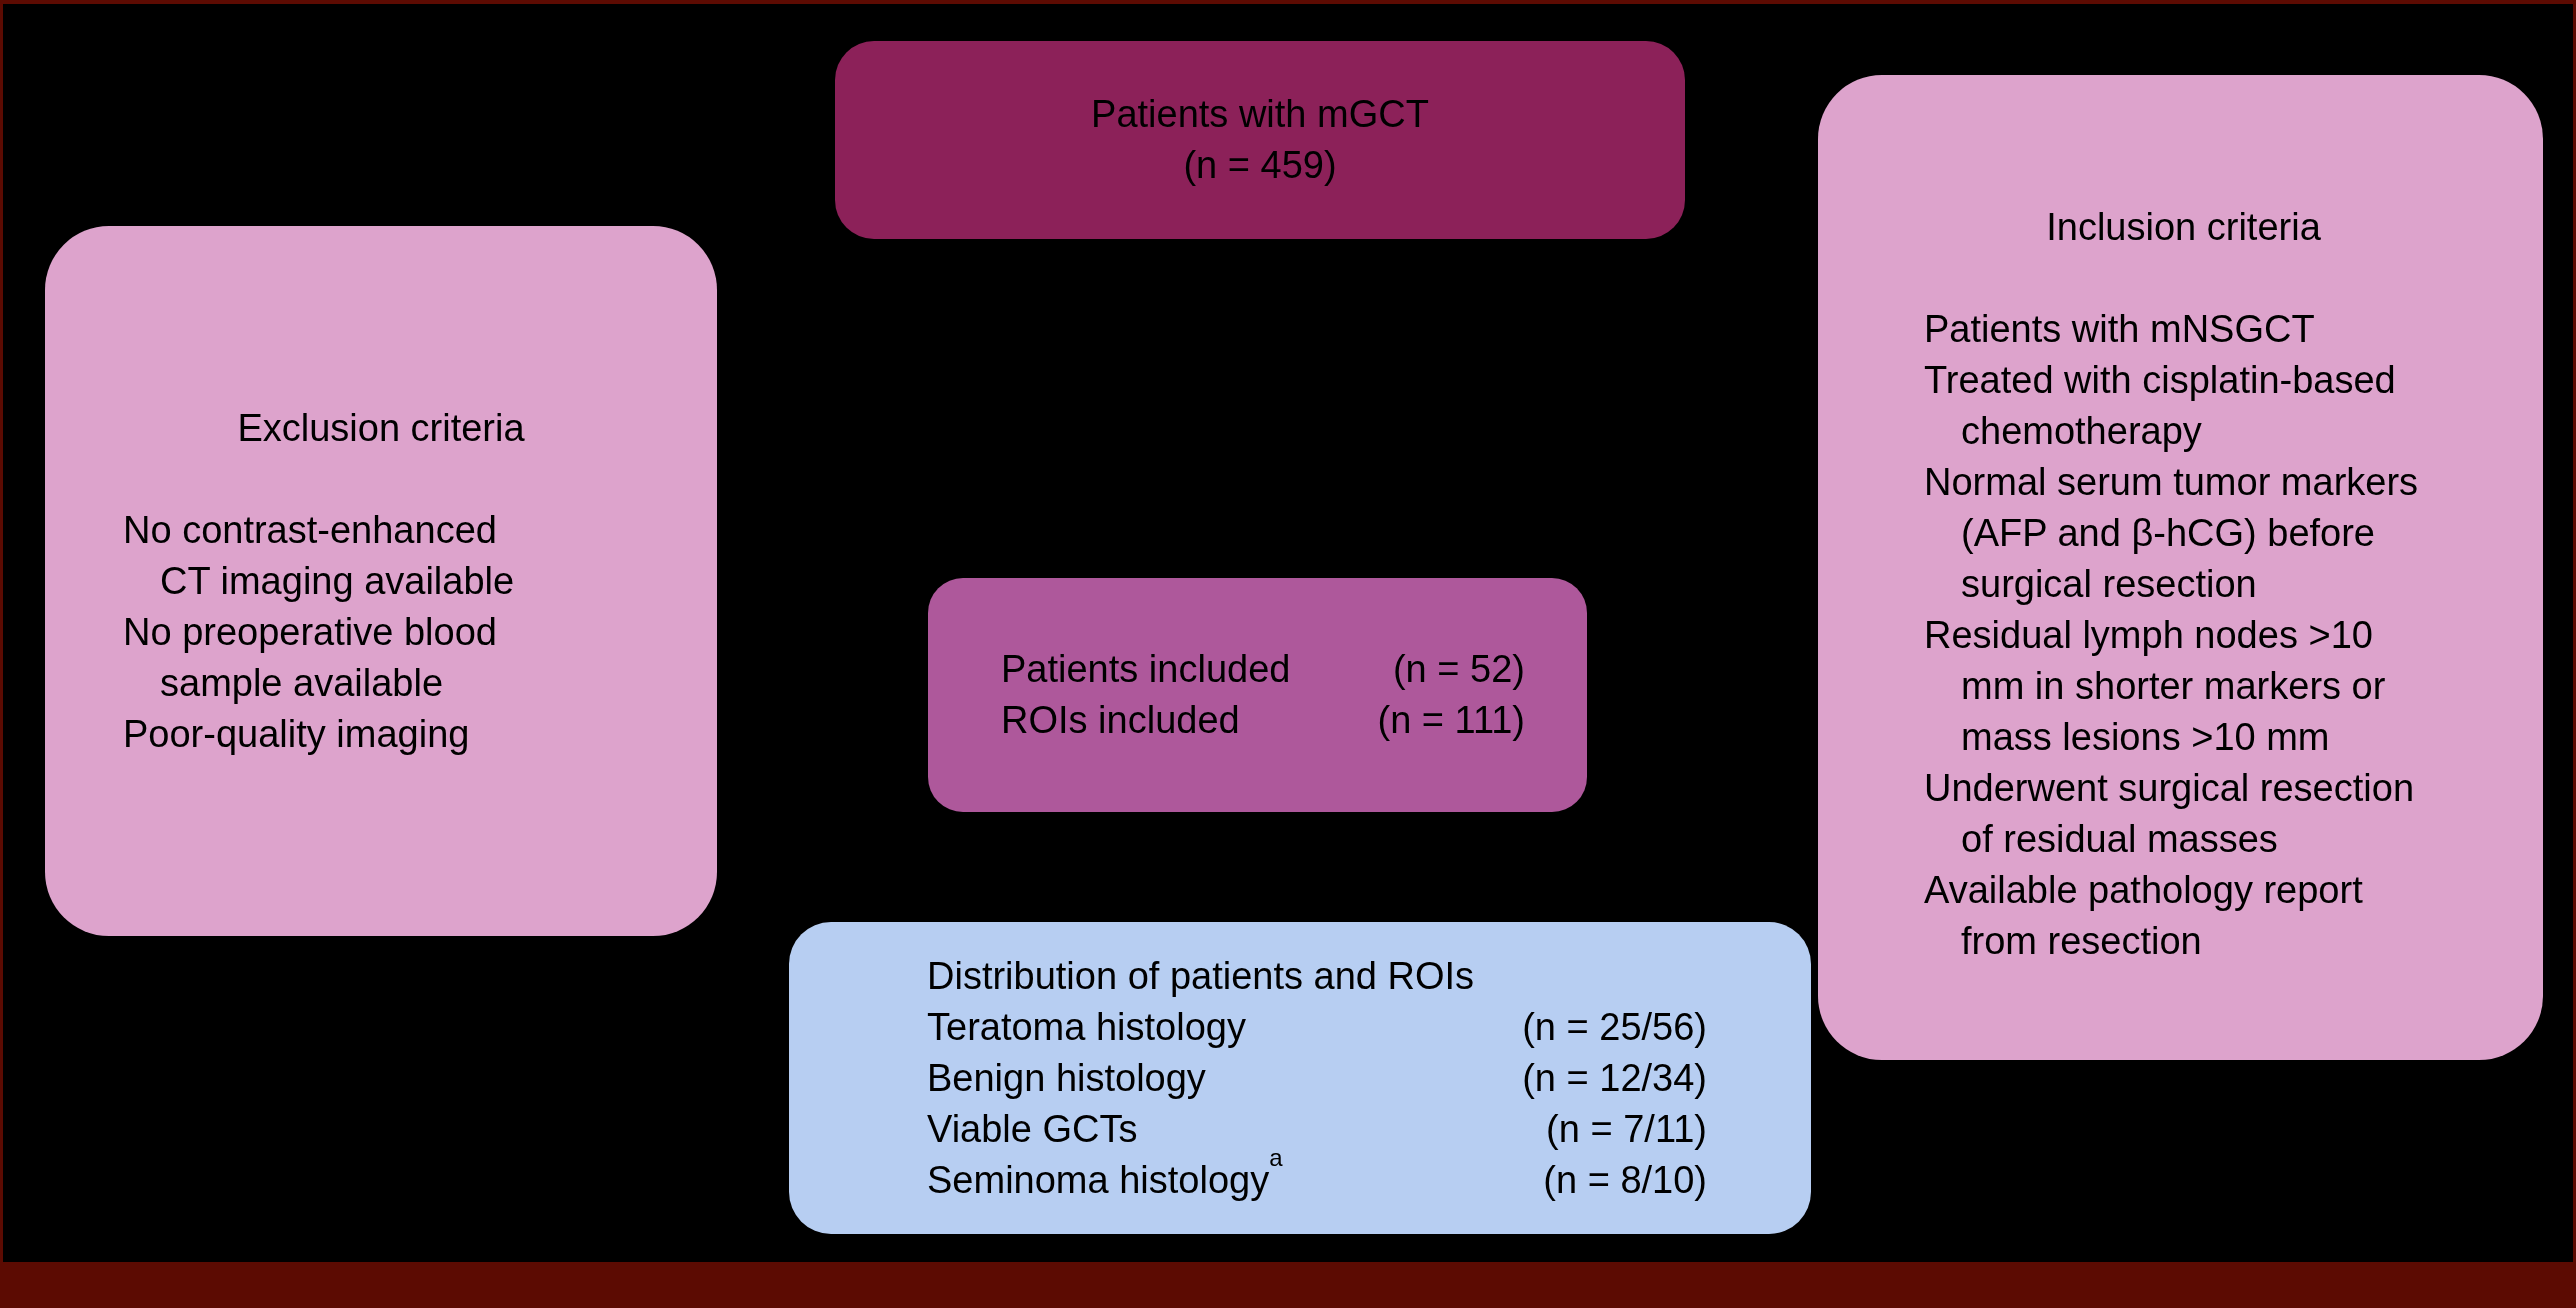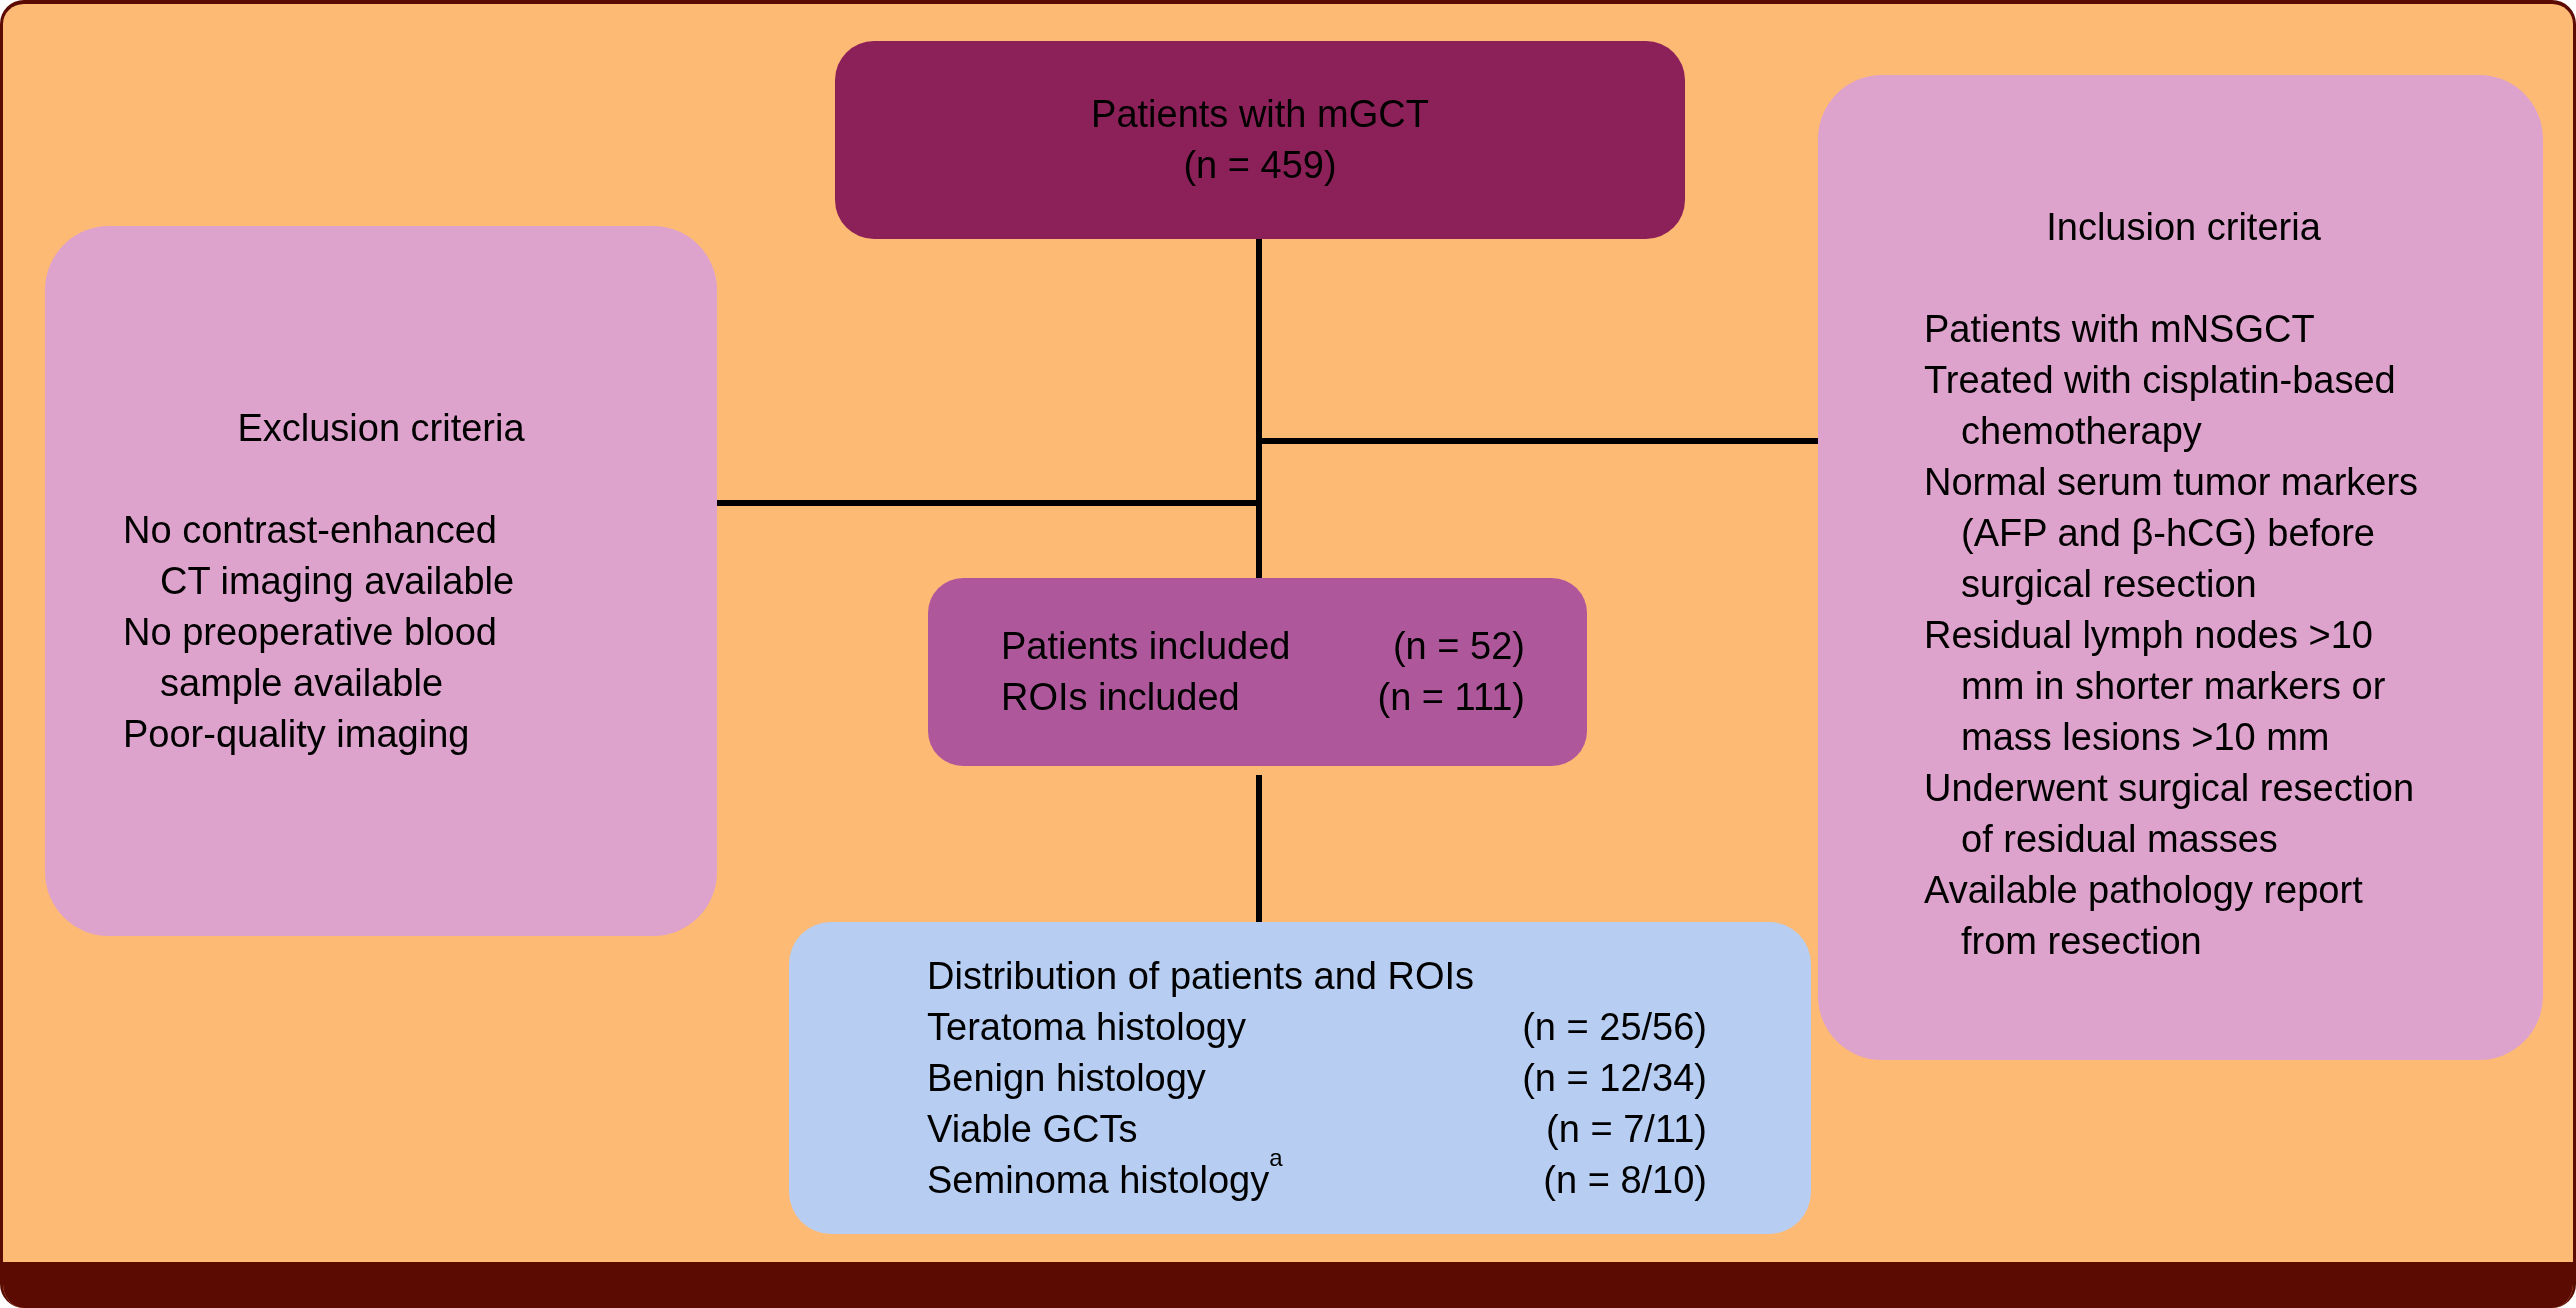--- a/index.html
+++ b/index.html
@@ -1,30 +1,29 @@
 <!DOCTYPE html>
 <html style="font-size:11.3px"><head>
 <meta charset="utf-8">
 <style>
   html, body { margin: 0; padding: 0; background: #ffffff; }
   .frame {
     position: relative;
     width: 2576px;
     height: 1308px;
     box-sizing: border-box;
-    background: #fdba74;
+    background: #000000;
     border-style: solid;
     border-width: 4.2px 3.5px 0 3.5px;
     border-color: #5C0B02;
     overflow: hidden;
     font-family: "Liberation Sans", sans-serif;
     color: #000000;
     font-size: 38px;
     line-height: 51px;
-    border-radius: 24px;
   }
   .node { position: absolute; box-sizing: border-box; }
   .tline { white-space: nowrap; }
   .blank { height: 51px; }
   .cont { padding-left: 37px; }
   .title { text-align: center; white-space: nowrap; }
 
   
   #box-top {
     left: 832px; top: 37px; width: 850px; height: 198px;
@@ -44,21 +43,21 @@
   
   #box-inclusion {
     left: 1815px; top: 71px; width: 725px; height: 985px;
     border-radius: 64px;
     padding: 127px 15px 0 106px;
   }
   #box-inclusion .title { margin: 0 -21px 0 -106px; }
 
   
   #box-included {
-    left: 925px; top: 574px; width: 659px; height: 188px;
+    left: 925px; top: 574px; width: 659px; height: 234px;
     border-radius: 35px;
     padding: 0 62px 0 73px;
     display: flex; flex-direction: column; justify-content: center;
   }
 
   
   #box-distribution {
     left: 786px; top: 918px; width: 1022px; height: 312px;
     border-radius: 42px;
     padding: 29px 104px 0 138px;

